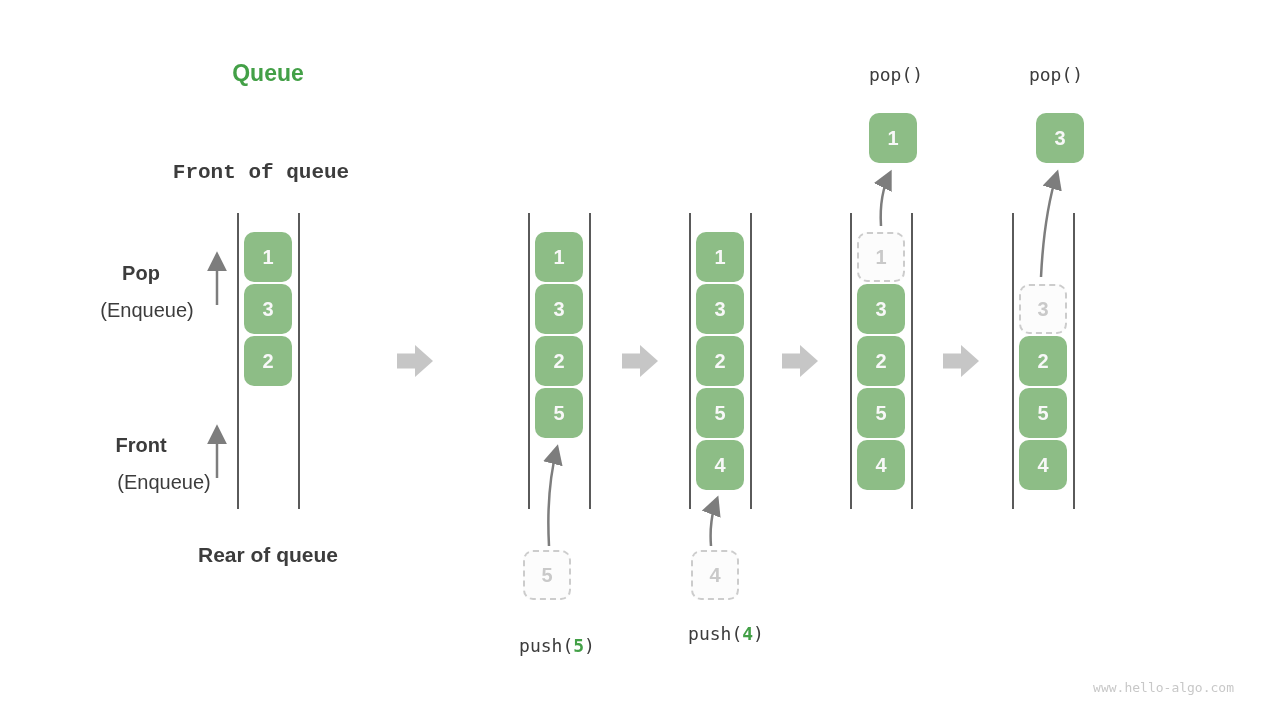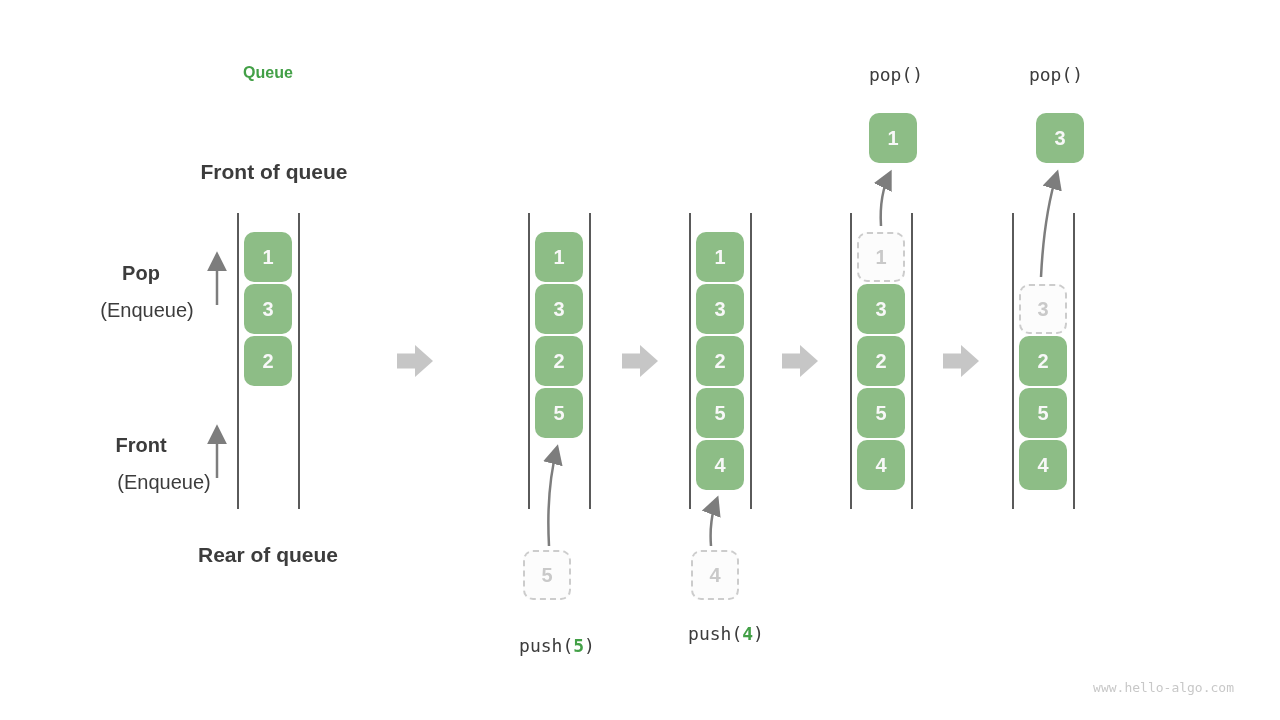--- a/index.html
+++ b/index.html
@@ -8,21 +8,21 @@
     position: relative;
     width: 1280px;
     height: 720px;
     background: #ffffff;
     overflow: hidden;
     font-family: "Liberation Sans", sans-serif;
   }
   .abs { position: absolute; }
   .center-xy { transform: translate(-50%, -50%); white-space: nowrap; }
   .title {
-    font-size: 16px;
+    font-size: 23px;
     font-weight: bold;
     color: #43a047;
   }
   .label-bold {
     font-size: 21px;
     font-weight: bold;
     color: #3c3c3c;
   }
   .label-side-bold {
     font-size: 20px;
@@ -78,21 +78,21 @@
     width: 1280px; height: 720px;
     pointer-events: none;
   }
 </style>
 </head>
 <body>
 
 <div id="canvas">
 
   <div class="abs center-xy title" style="left:268px; top:73px;">Queue</div>
-  <div class="abs center-xy label-bold" style="left:274px; top:172px;">Front of queue</div>
+  <div class="abs center-xy label-bold" style="left:261px; top:172px;font-family:Liberation Mono, monospace;">Front of queue</div>
   <div class="abs center-xy label-bold" style="left:268px; top:555px;">Rear of queue</div>
 
   <div class="abs center-xy label-side-bold" style="left:141px; top:273px;">Pop</div>
   <div class="abs center-xy label-side" style="left:147px; top:310px;">(Enqueue)</div>
   <div class="abs center-xy label-side-bold" style="left:141px; top:445px;">Front</div>
   <div class="abs center-xy label-side" style="left:164px; top:482px;">(Enqueue)</div>
 
   <div class="abs center-xy mono-label" style="left:896px; top:74px;">pop()</div>
   <div class="abs center-xy mono-label" style="left:1056px; top:74px;">pop()</div>
 

